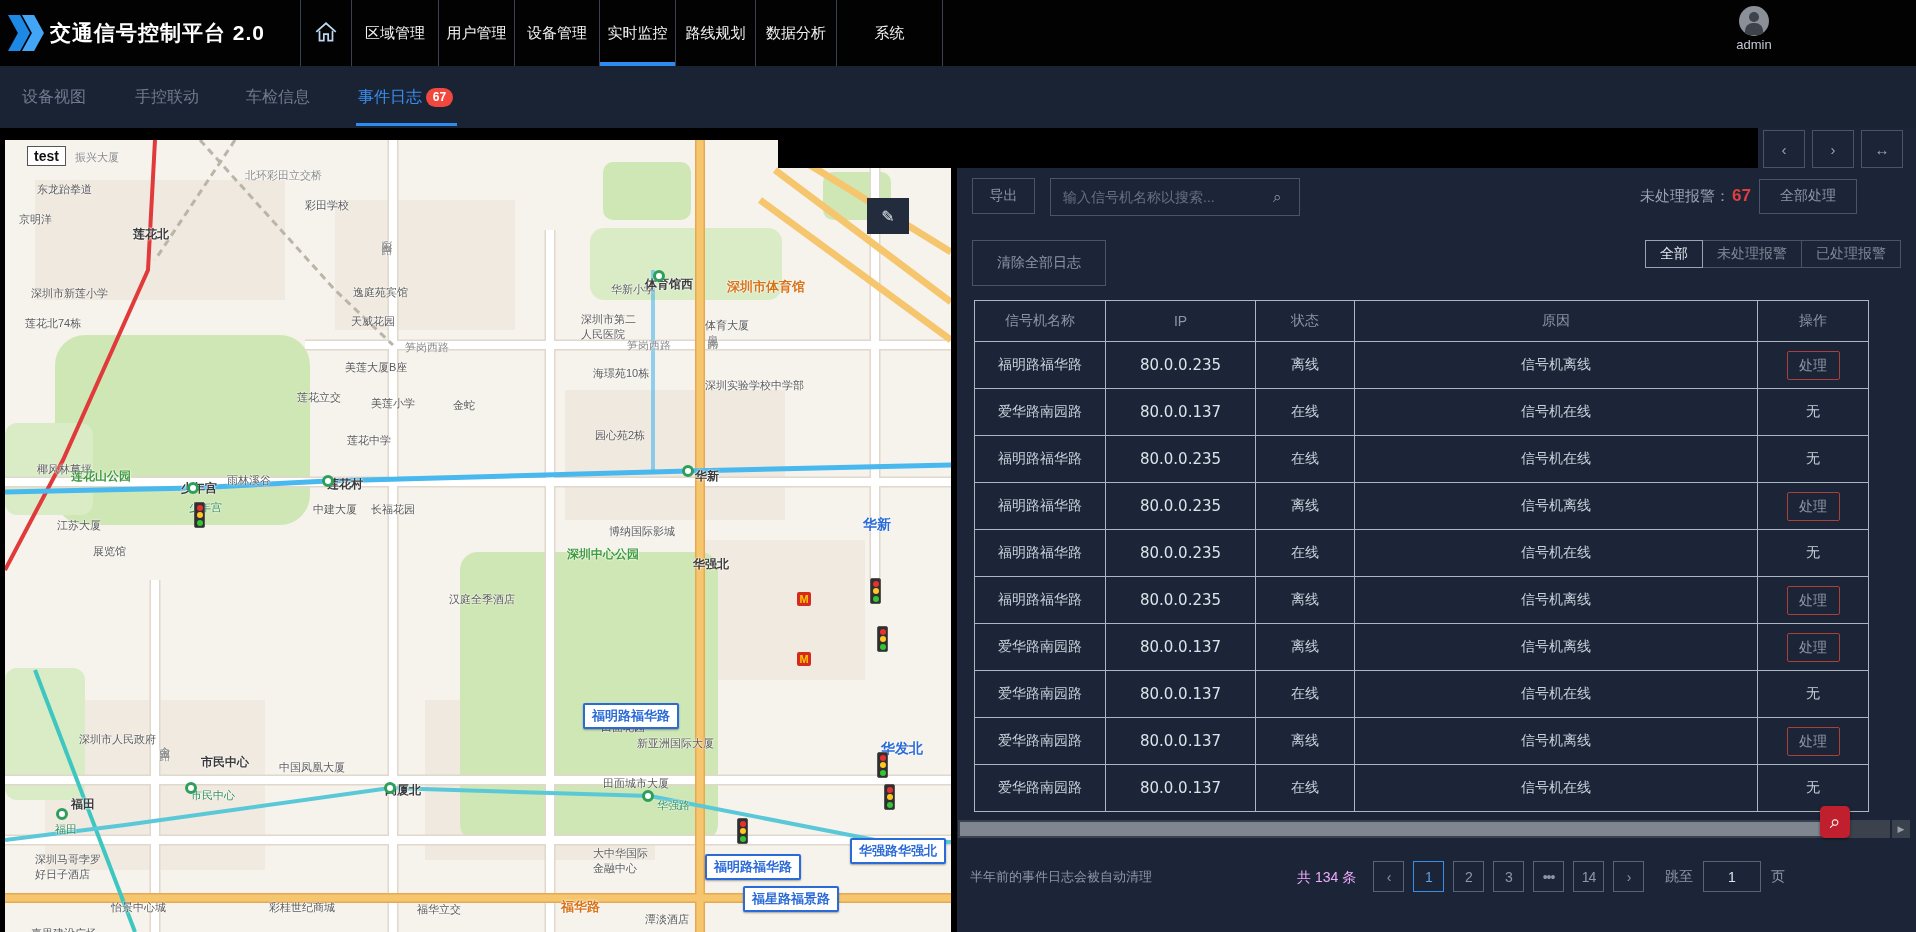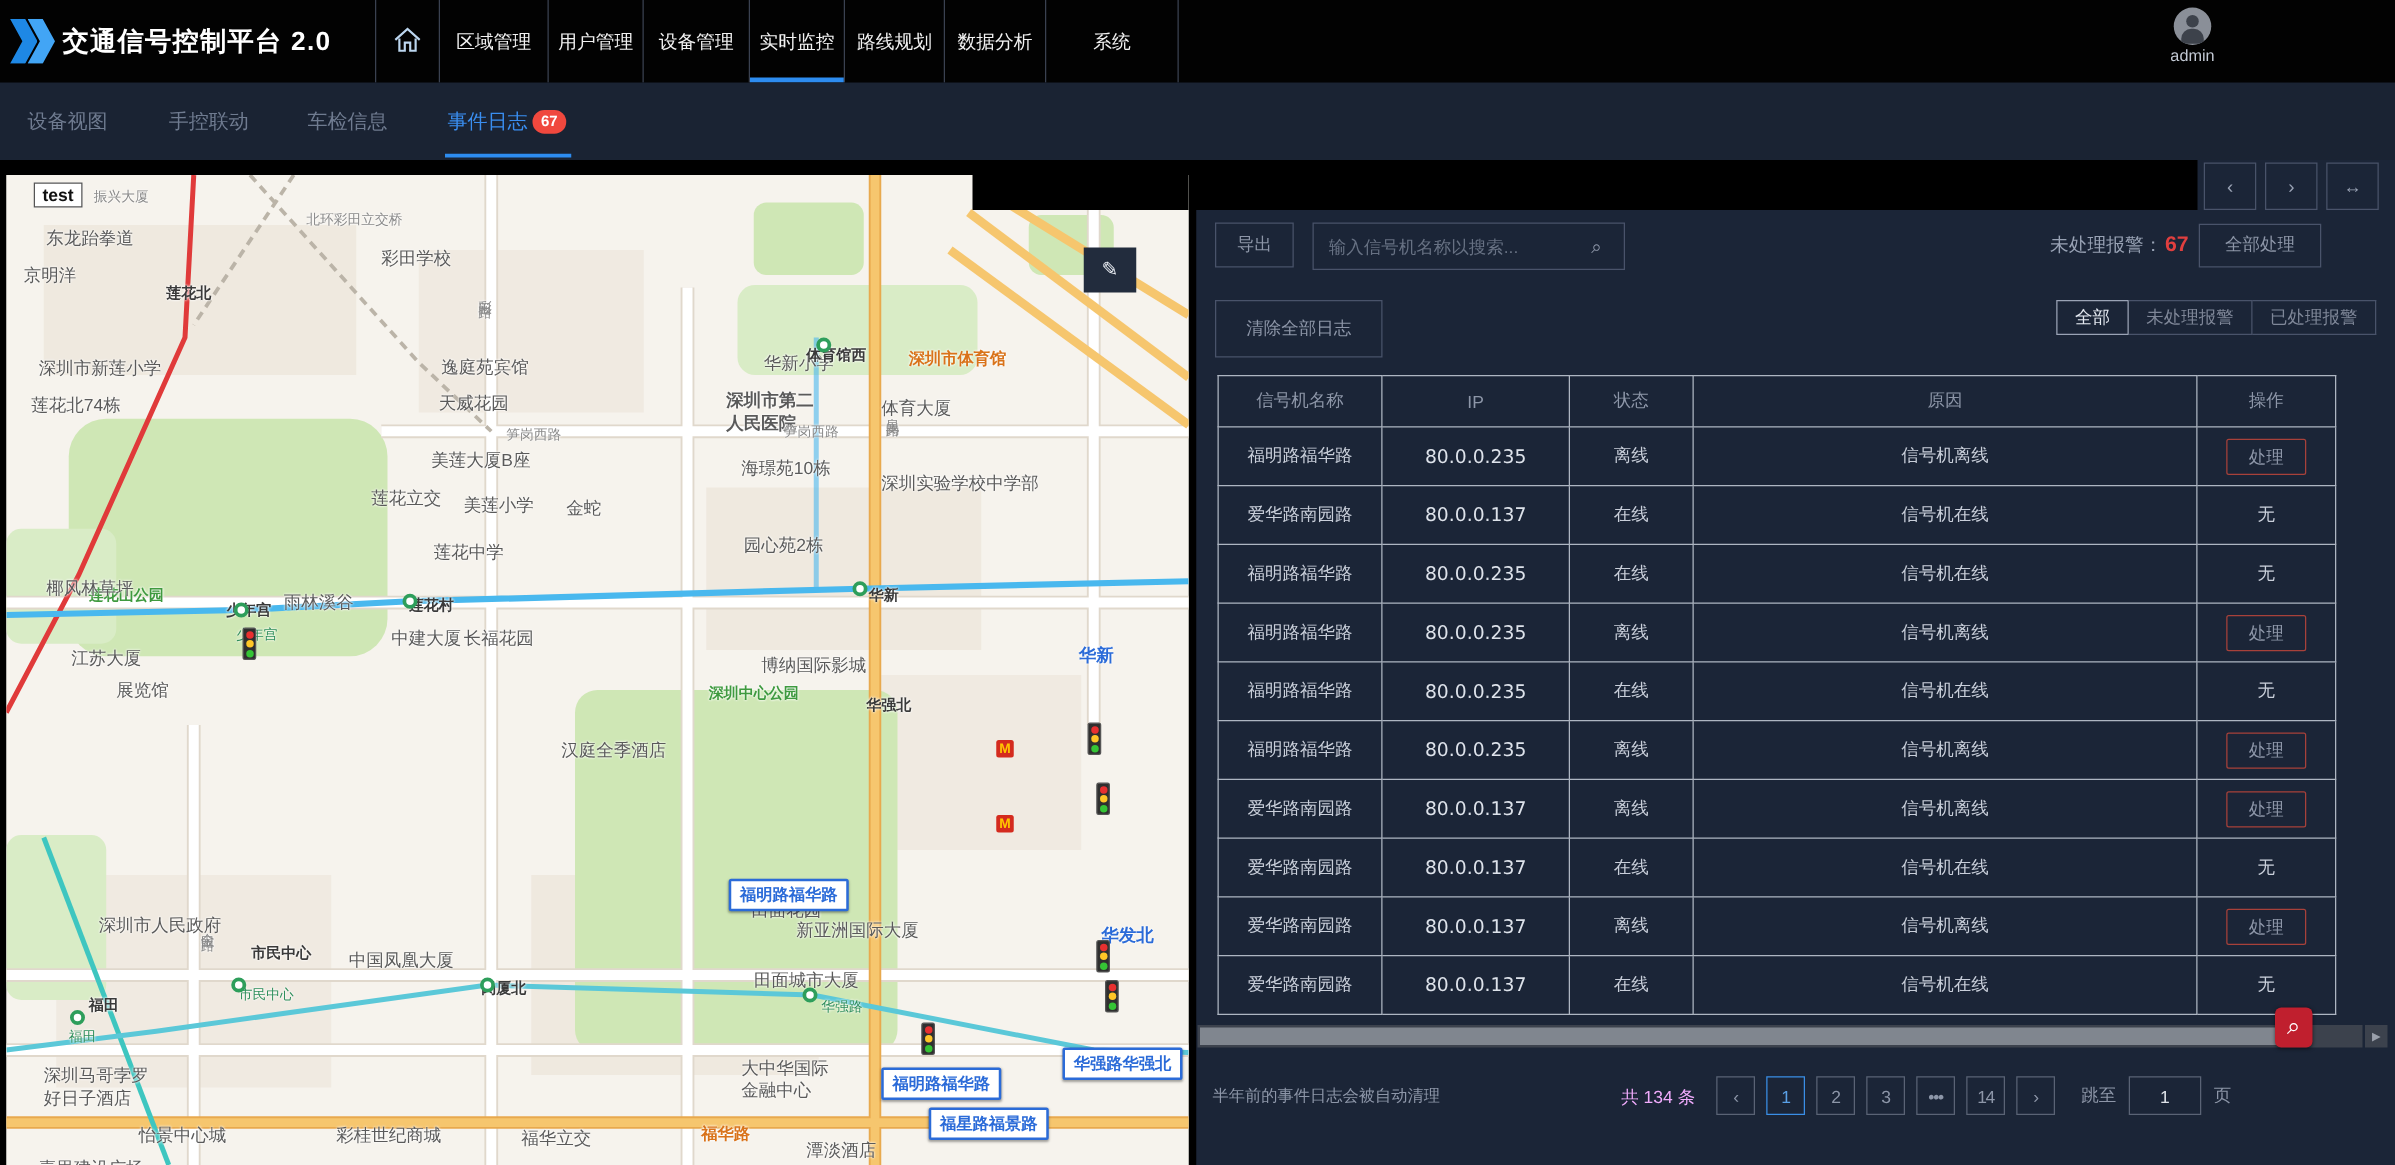--- a/index.html
+++ b/index.html
@@ -52,21 +52,21 @@
   .filterBtn { height:28px; padding:0 14px; display:flex; align-items:center; border:1px solid #49536a; border-left:none; color:#7f8798; font-size:14px; cursor:pointer; }
   .filterBtn:first-child { border-left:1px solid #49536a; }
   .filterBtn.active { border:1px solid #9aa3b5; color:#e3e8f0; }
 
   
   #logtable { position:absolute; left:974px; top:300px; width:894px; border-collapse:collapse; table-layout:fixed; }
   #logtable th, #logtable td { border:1px solid #aeb6c2; text-align:center; overflow:hidden; white-space:nowrap; }
   #logtable th { height:41px; color:#8d96a8; font-size:14px; font-weight:normal; }
   #logtable td { height:47px; color:#c9cfda; font-size:14px; }
   #logtable td.ip { color:#dde2ea; font-size:15px; font-family:"DejaVu Sans",sans-serif; }
-  .handleBtn { display:inline-block; width:64px; height:29px; line-height:27px; border:1px solid #a8413a; border-radius:2px; color:#8d96a8; font-size:14px; cursor:pointer; background:transparent; }
+  .handleBtn { display:inline-block; width:53px; height:29px; line-height:27px; border:1px solid #a8413a; border-radius:2px; color:#8d96a8; font-size:14px; cursor:pointer; background:transparent; }
 
   
   #hscroll { position:absolute; left:958px; top:820px; width:932px; height:18px; background:#3c424d; }
   #hthumb { position:absolute; left:2px; top:2px; width:880px; height:14px; background:#80868f; cursor:pointer; }
   #harrow { position:absolute; left:1892px; top:820px; width:18px; height:18px; background:#3c424d; color:#9aa0ab; font-size:9px; display:flex; align-items:center; justify-content:center; cursor:pointer; }
   #redSearch { position:absolute; left:1820px; top:806px; width:30px; height:32px; background:#c01f2e; border-radius:5px; color:#fff; font-size:19px; display:flex; align-items:center; justify-content:center; cursor:pointer; box-shadow:0 1px 3px rgba(0,0,0,.5); }
 
   
   #pageNote { position:absolute; left:970px; top:868px; color:#8d96a8; font-size:13px; }
   #totalCount { position:absolute; left:1297px; top:869px; color:#f0abfc; font-size:14px; }
@@ -78,21 +78,21 @@
 
   
   #map { position:absolute; left:5px; top:140px; width:946px; height:792px; background:#f6f3ed; overflow:hidden; }
   #mapsvg { position:absolute; left:0; top:0; }
   #mapCornerPatch { position:absolute; left:773px; top:0; width:173px; height:28px; background:#000; }
   #testLabel { position:absolute; left:22px; top:6px; background:#fff; border:1px solid #555; color:#111; font-weight:bold; font-size:14px; padding:1px 6px; }
   #testSub { position:absolute; left:70px; top:10px; color:#8a8a8a; font-size:11px; }
   #editBtn { position:absolute; left:862px; top:58px; width:42px; height:36px; background:#222c3d; color:#e8ecf2; font-size:16px; display:flex; align-items:center; justify-content:center; cursor:pointer; }
   .mlabel { position:absolute; white-space:nowrap; text-shadow:0 0 2px #fff,0 0 2px #fff; }
   .ml-gray { color:#8a8a8a; font-size:11px; }
-  .ml-poi { color:#5a5a5a; font-size:14px; }
+  .ml-poi { color:#5a5a5a; font-size:11px; }
   .ml-bold { color:#3a3a3a; font-size:12px; font-weight:bold; }
   .ml-green { color:#3f9a3f; font-size:12px; font-weight:bold; }
   .ml-orange { color:#d9731a; font-size:13px; font-weight:bold; }
   .ml-blue { color:#2b6bd8; font-size:14px; font-weight:bold; }
   .ml-metro { color:#2e8e5b; font-size:11px; }
   .ml-vroad { color:#8a8a8a; font-size:11px; writing-mode:vertical-lr; letter-spacing:2px; }
   .blue-box { position:absolute; background:#fff; border:2px solid #2b6bd8; color:#2b6bd8; font-size:13px; font-weight:bold; padding:2px 7px; border-radius:2px; white-space:nowrap; box-shadow:0 1px 2px rgba(0,0,0,.35); }
   .station { position:absolute; width:12px; height:12px; border-radius:50%; background:#fff; border:3px solid #2e9e5b; }
   .signal { position:absolute; width:11px; height:26px; background:#2f2f2f; border-radius:2px; border:1px solid #555; display:flex; flex-direction:column; align-items:center; justify-content:space-evenly; }
   .signal i { width:6px; height:6px; border-radius:50%; display:block; }
@@ -358,21 +358,21 @@
       <div class="mlabel ml-poi" style="left: 300px; top: 58px; white-space: pre;">彩田学校</div>
       <div class="mlabel ml-poi" style="left: 14px; top: 72px; white-space: pre;">京明洋</div>
       <div class="mlabel ml-bold" style="left: 128px; top: 86px; white-space: pre;">莲花北</div>
       <div class="mlabel ml-poi" style="left: 26px; top: 146px; white-space: pre;">深圳市新莲小学</div>
       <div class="mlabel ml-poi" style="left: 348px; top: 145px; white-space: pre;">逸庭苑宾馆</div>
       <div class="mlabel ml-poi" style="left: 20px; top: 176px; white-space: pre;">莲花北74栋</div>
       <div class="mlabel ml-poi" style="left: 346px; top: 174px; white-space: pre;">天威花园</div>
       <div class="mlabel ml-poi" style="left: 606px; top: 142px; white-space: pre;">华新小学</div>
       <div class="mlabel ml-bold" style="left: 640px; top: 136px; white-space: pre;">体育馆西</div>
       <div class="mlabel ml-orange" style="left: 722px; top: 138px; white-space: pre;">深圳市体育馆</div>
-      <div class="mlabel ml-poi" style="left: 576px; top: 172px; white-space: pre; font-weight: bold;">深圳市第二
+      <div class="mlabel ml-poi" style="left: 576px; top: 172px; white-space: pre;">深圳市第二
 人民医院</div>
       <div class="mlabel ml-poi" style="left: 700px; top: 178px; white-space: pre;">体育大厦</div>
       <div class="mlabel ml-gray" style="left: 400px; top: 200px; white-space: pre;">笋岗西路</div>
       <div class="mlabel ml-gray" style="left: 622px; top: 198px; white-space: pre;">笋岗西路</div>
       <div class="mlabel ml-poi" style="left: 340px; top: 220px; white-space: pre;">美莲大厦B座</div>
       <div class="mlabel ml-poi" style="left: 700px; top: 238px; white-space: pre;">深圳实验学校中学部</div>
       <div class="mlabel ml-poi" style="left: 588px; top: 226px; white-space: pre;">海璟苑10栋</div>
       <div class="mlabel ml-poi" style="left: 292px; top: 250px; white-space: pre;">莲花立交</div>
       <div class="mlabel ml-poi" style="left: 222px; top: 302px; white-space: pre; margin-top: 31px;">雨林溪谷</div>
       <div class="mlabel ml-poi" style="left: 366px; top: 256px; white-space: pre;">美莲小学</div>

